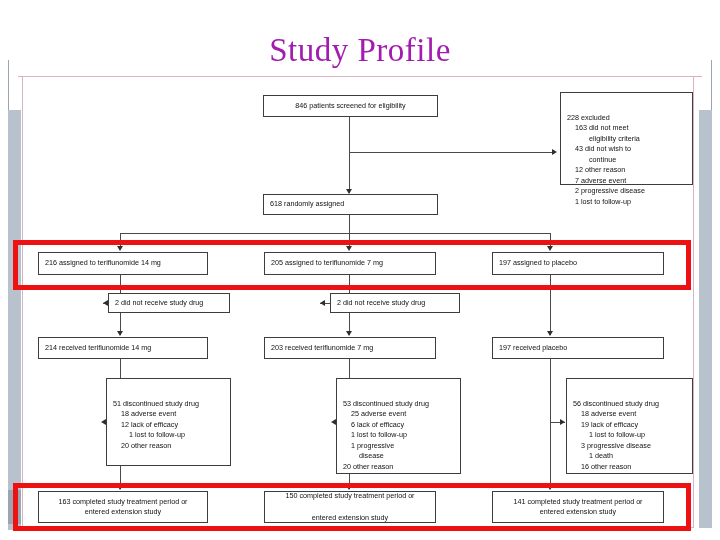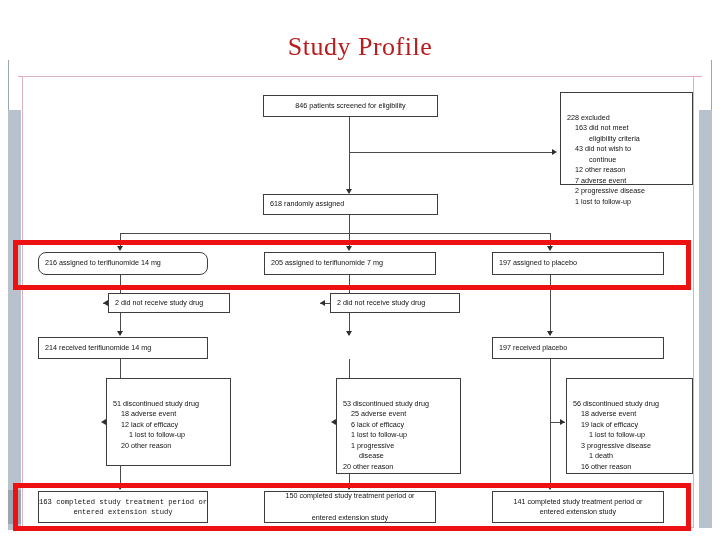--- a/index.html
+++ b/index.html
@@ -10,22 +10,22 @@
     overflow:hidden;
     position:relative;
   }
   #slide{position:absolute;inset:0;background:#fff;}
 
   
   .title{
     position:absolute;left:0;top:32px;width:720px;
     text-align:center;
     font-family:"Liberation Serif", serif;
-    font-size:26px;
-    color:#b91c1c;
+    font-size:33px;
+    color:#a21caf;
     letter-spacing:.5px;
   }
   .title-rule{
     position:absolute;left:18px;top:76px;width:684px;height:1px;
     background:#e8aab8;
   }
 
   
   .frame{
     position:absolute;left:22px;top:76px;width:672px;height:452px;
@@ -153,21 +153,21 @@
 
   <div class="vline" style="left:349px;top:215px;height:18px;"></div>
   <div class="hline" style="left:120px;top:233px;width:430px;"></div>
   <div class="vline" style="left:120px;top:233px;height:16px;"></div>
   <div class="vline" style="left:349px;top:233px;height:16px;"></div>
   <div class="vline" style="left:550px;top:233px;height:16px;"></div>
   <div class="arrow-down" style="left:117px;top:246px;"></div>
   <div class="arrow-down" style="left:346px;top:246px;"></div>
   <div class="arrow-down" style="left:547px;top:246px;"></div>
 
-  <div class="box left" style="left:38px;top:252px;width:170px;height:23px;border-radius:8px;">
+  <div class="box left" style="left:38px;top:252px;width:170px;height:23px;">
     <span>216 assigned to teriflunomide 14 mg</span>
   </div>
   <div class="box left" style="left:264px;top:252px;width:172px;height:23px;">
     <span>205 assigned to teriflunomide 7 mg</span>
   </div>
   <div class="box left" style="left:492px;top:252px;width:172px;height:23px;">
     <span>197 assigned to placebo</span>
   </div>
 
   <div class="vline" style="left:120px;top:275px;height:60px;"></div>
@@ -188,20 +188,23 @@
 
   <div class="box left" style="left:108px;top:293px;width:122px;height:20px;">
     <span>2 did not receive study drug</span>
   </div>
   <div class="box left" style="left:330px;top:293px;width:130px;height:20px;">
     <span>2 did not receive study drug</span>
   </div>
 
   <div class="box left" style="left:38px;top:337px;width:170px;height:22px;">
     <span>214 received teriflunomide 14 mg</span>
+  </div>
+  <div class="box left" style="left:264px;top:337px;width:172px;height:22px;">
+    <span>203 received teriflunomide 7 mg</span>
   </div>
   <div class="box left" style="left:492px;top:337px;width:172px;height:22px;">
     <span>197 received placebo</span>
   </div>
 
   <div class="vline" style="left:120px;top:359px;height:130px;"></div>
   <div class="vline" style="left:349px;top:359px;height:130px;"></div>
   <div class="vline" style="left:550px;top:359px;height:130px;"></div>
   <div class="arrow-down" style="left:117px;top:485px;"></div>
   <div class="arrow-down" style="left:346px;top:485px;"></div>
@@ -235,21 +238,21 @@
   <div class="box list" style="left:566px;top:378px;width:127px;height:96px;">
     <span class="ln">56 discontinued study drug</span>
     <span class="ln ind1">18 adverse event</span>
     <span class="ln ind1">19 lack of efficacy</span>
     <span class="ln ind2">1 lost to follow-up</span>
     <span class="ln ind1">3 progressive disease</span>
     <span class="ln ind2">1 death</span>
     <span class="ln ind1">16 other reason</span>
   </div>
 
-  <div class="box center" style="left:38px;top:491px;width:170px;height:32px;flex-direction:column;justify-content:center;font-family:Liberation Mono, monospace;">
+  <div class="box center" style="left:38px;top:491px;width:170px;height:32px;flex-direction:column;justify-content:center;">
     <span class="ln">163 completed study treatment period or</span>
     <span class="ln">entered extension study</span>
   </div>
   <div class="box center" style="left:264px;top:491px;width:172px;height:32px;flex-direction:column;justify-content:center;gap:12px;">
     <span class="ln">150 completed study treatment period or</span>
     <span class="ln">entered extension study</span>
   </div>
   <div class="box center" style="left:492px;top:491px;width:172px;height:32px;flex-direction:column;justify-content:center;">
     <span class="ln">141 completed study treatment period or</span>
     <span class="ln">entered extension study</span>

